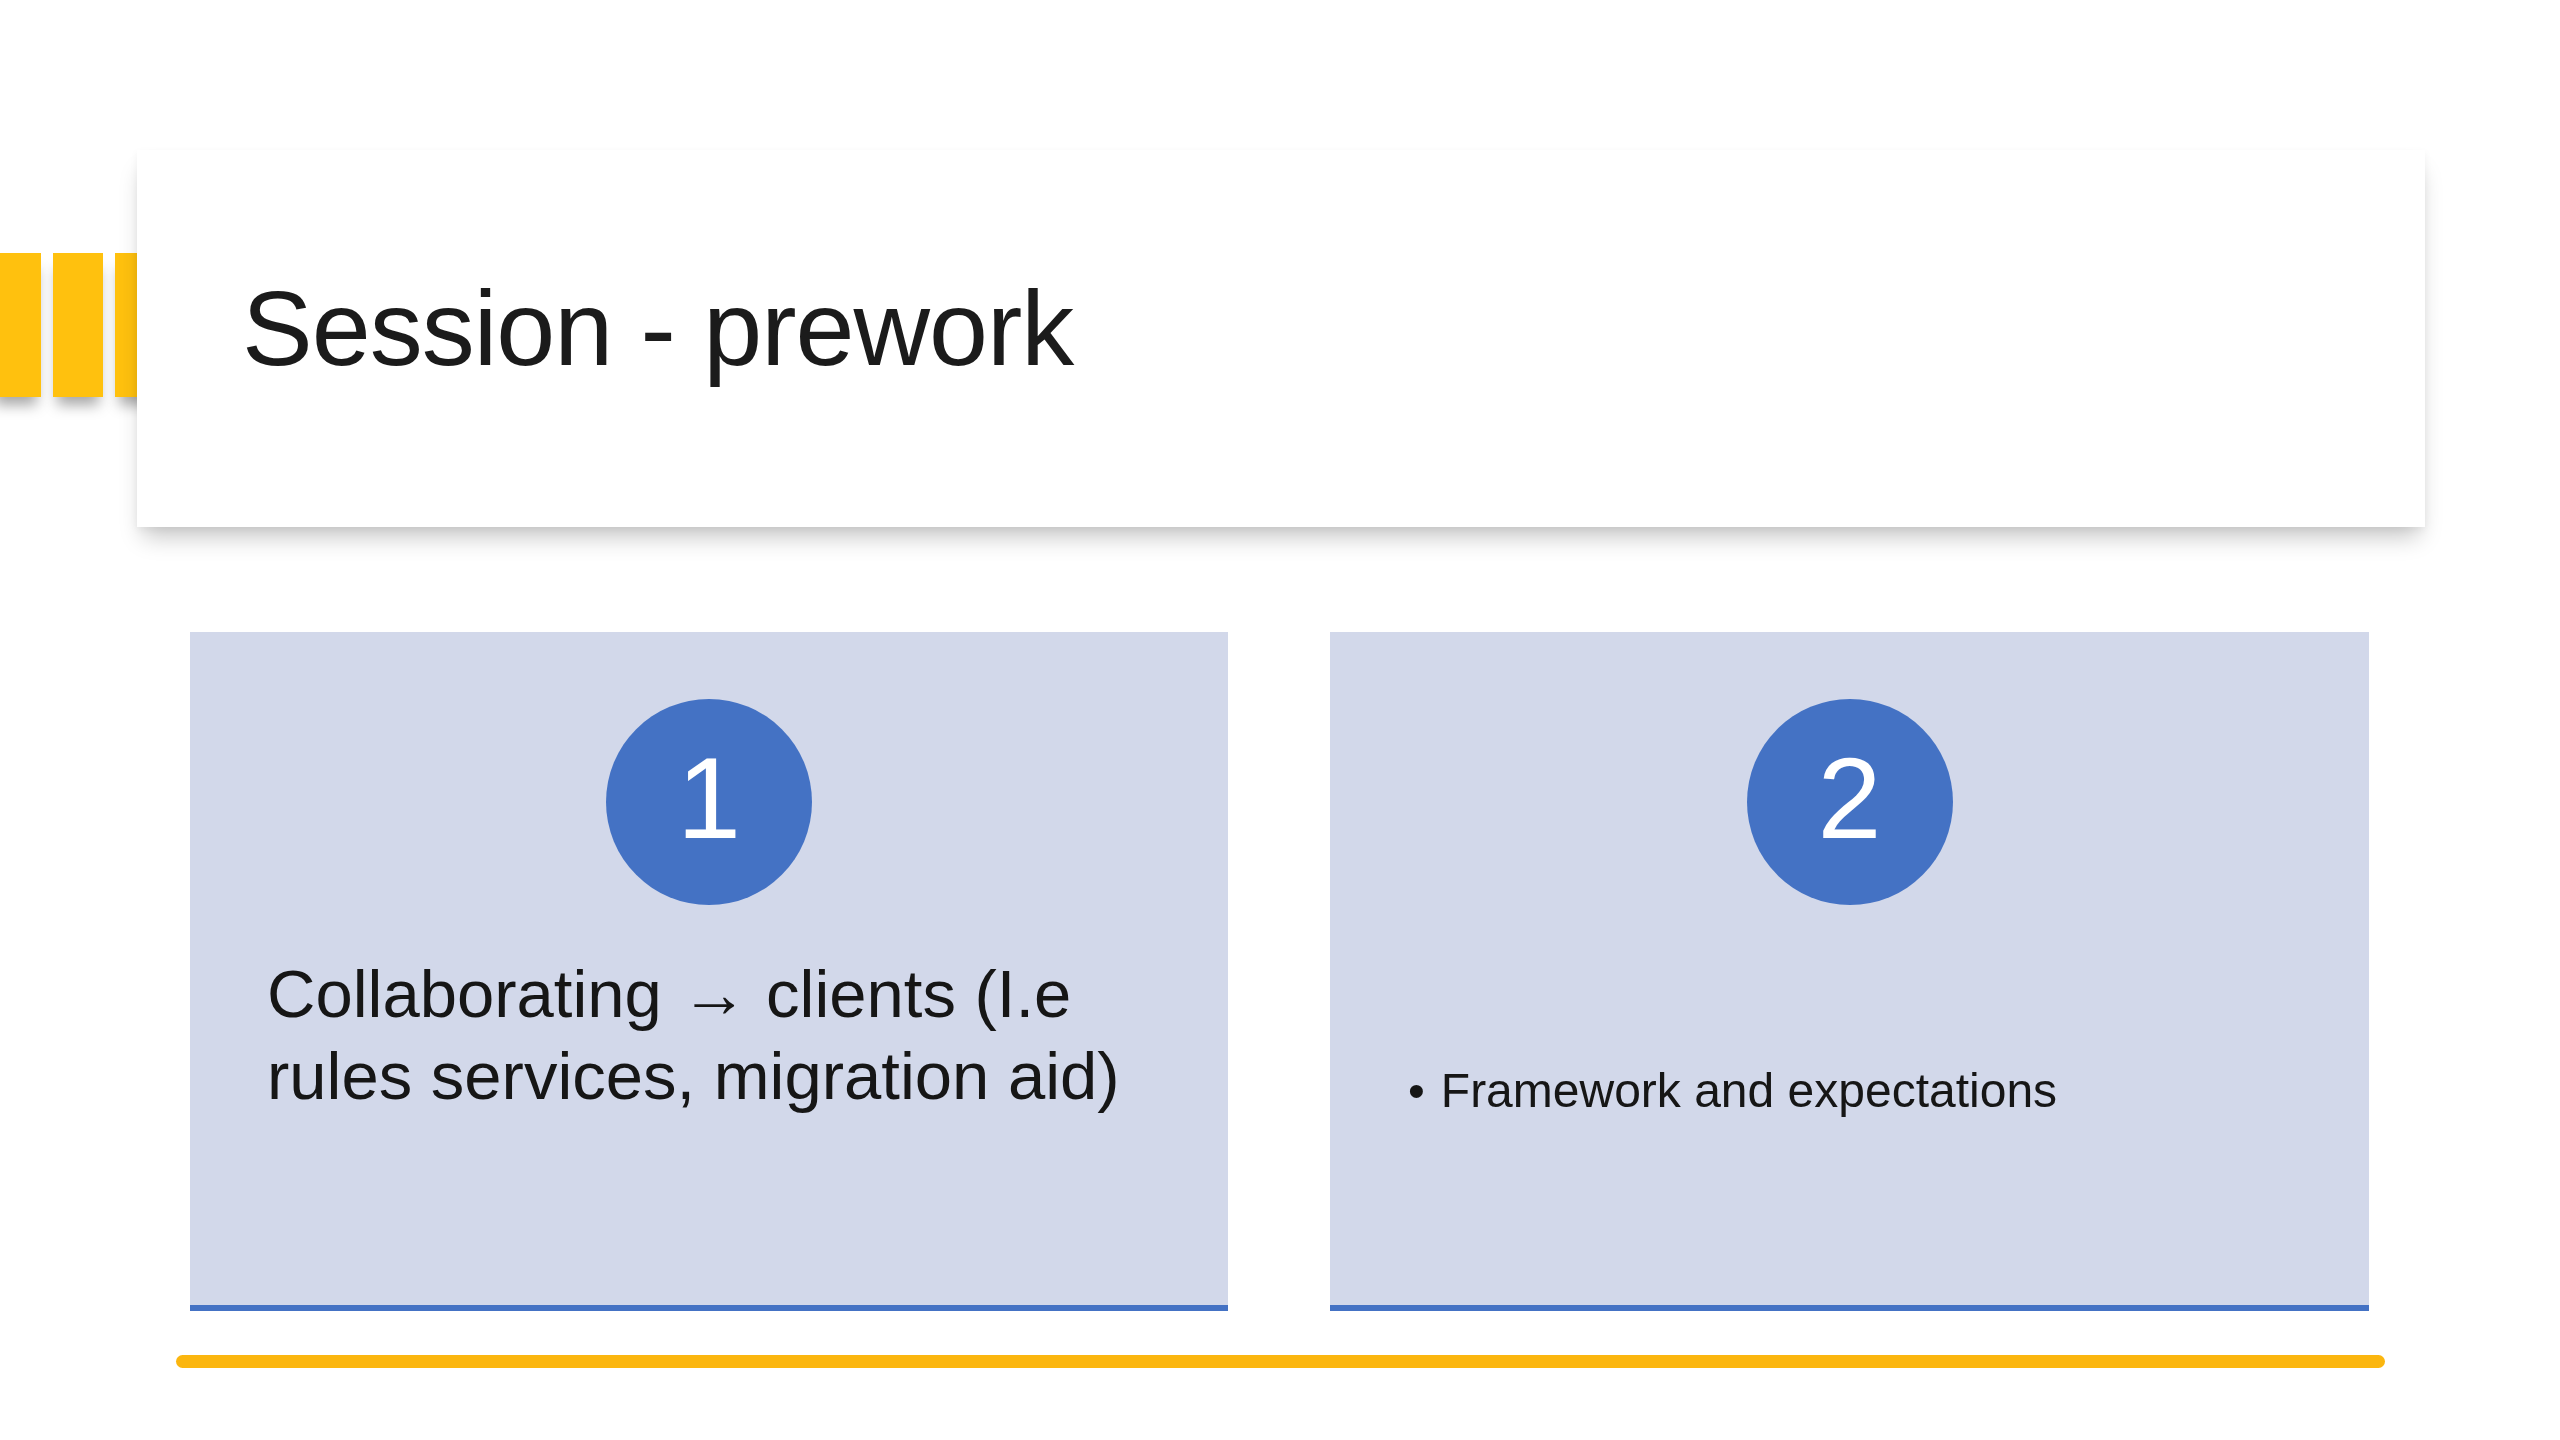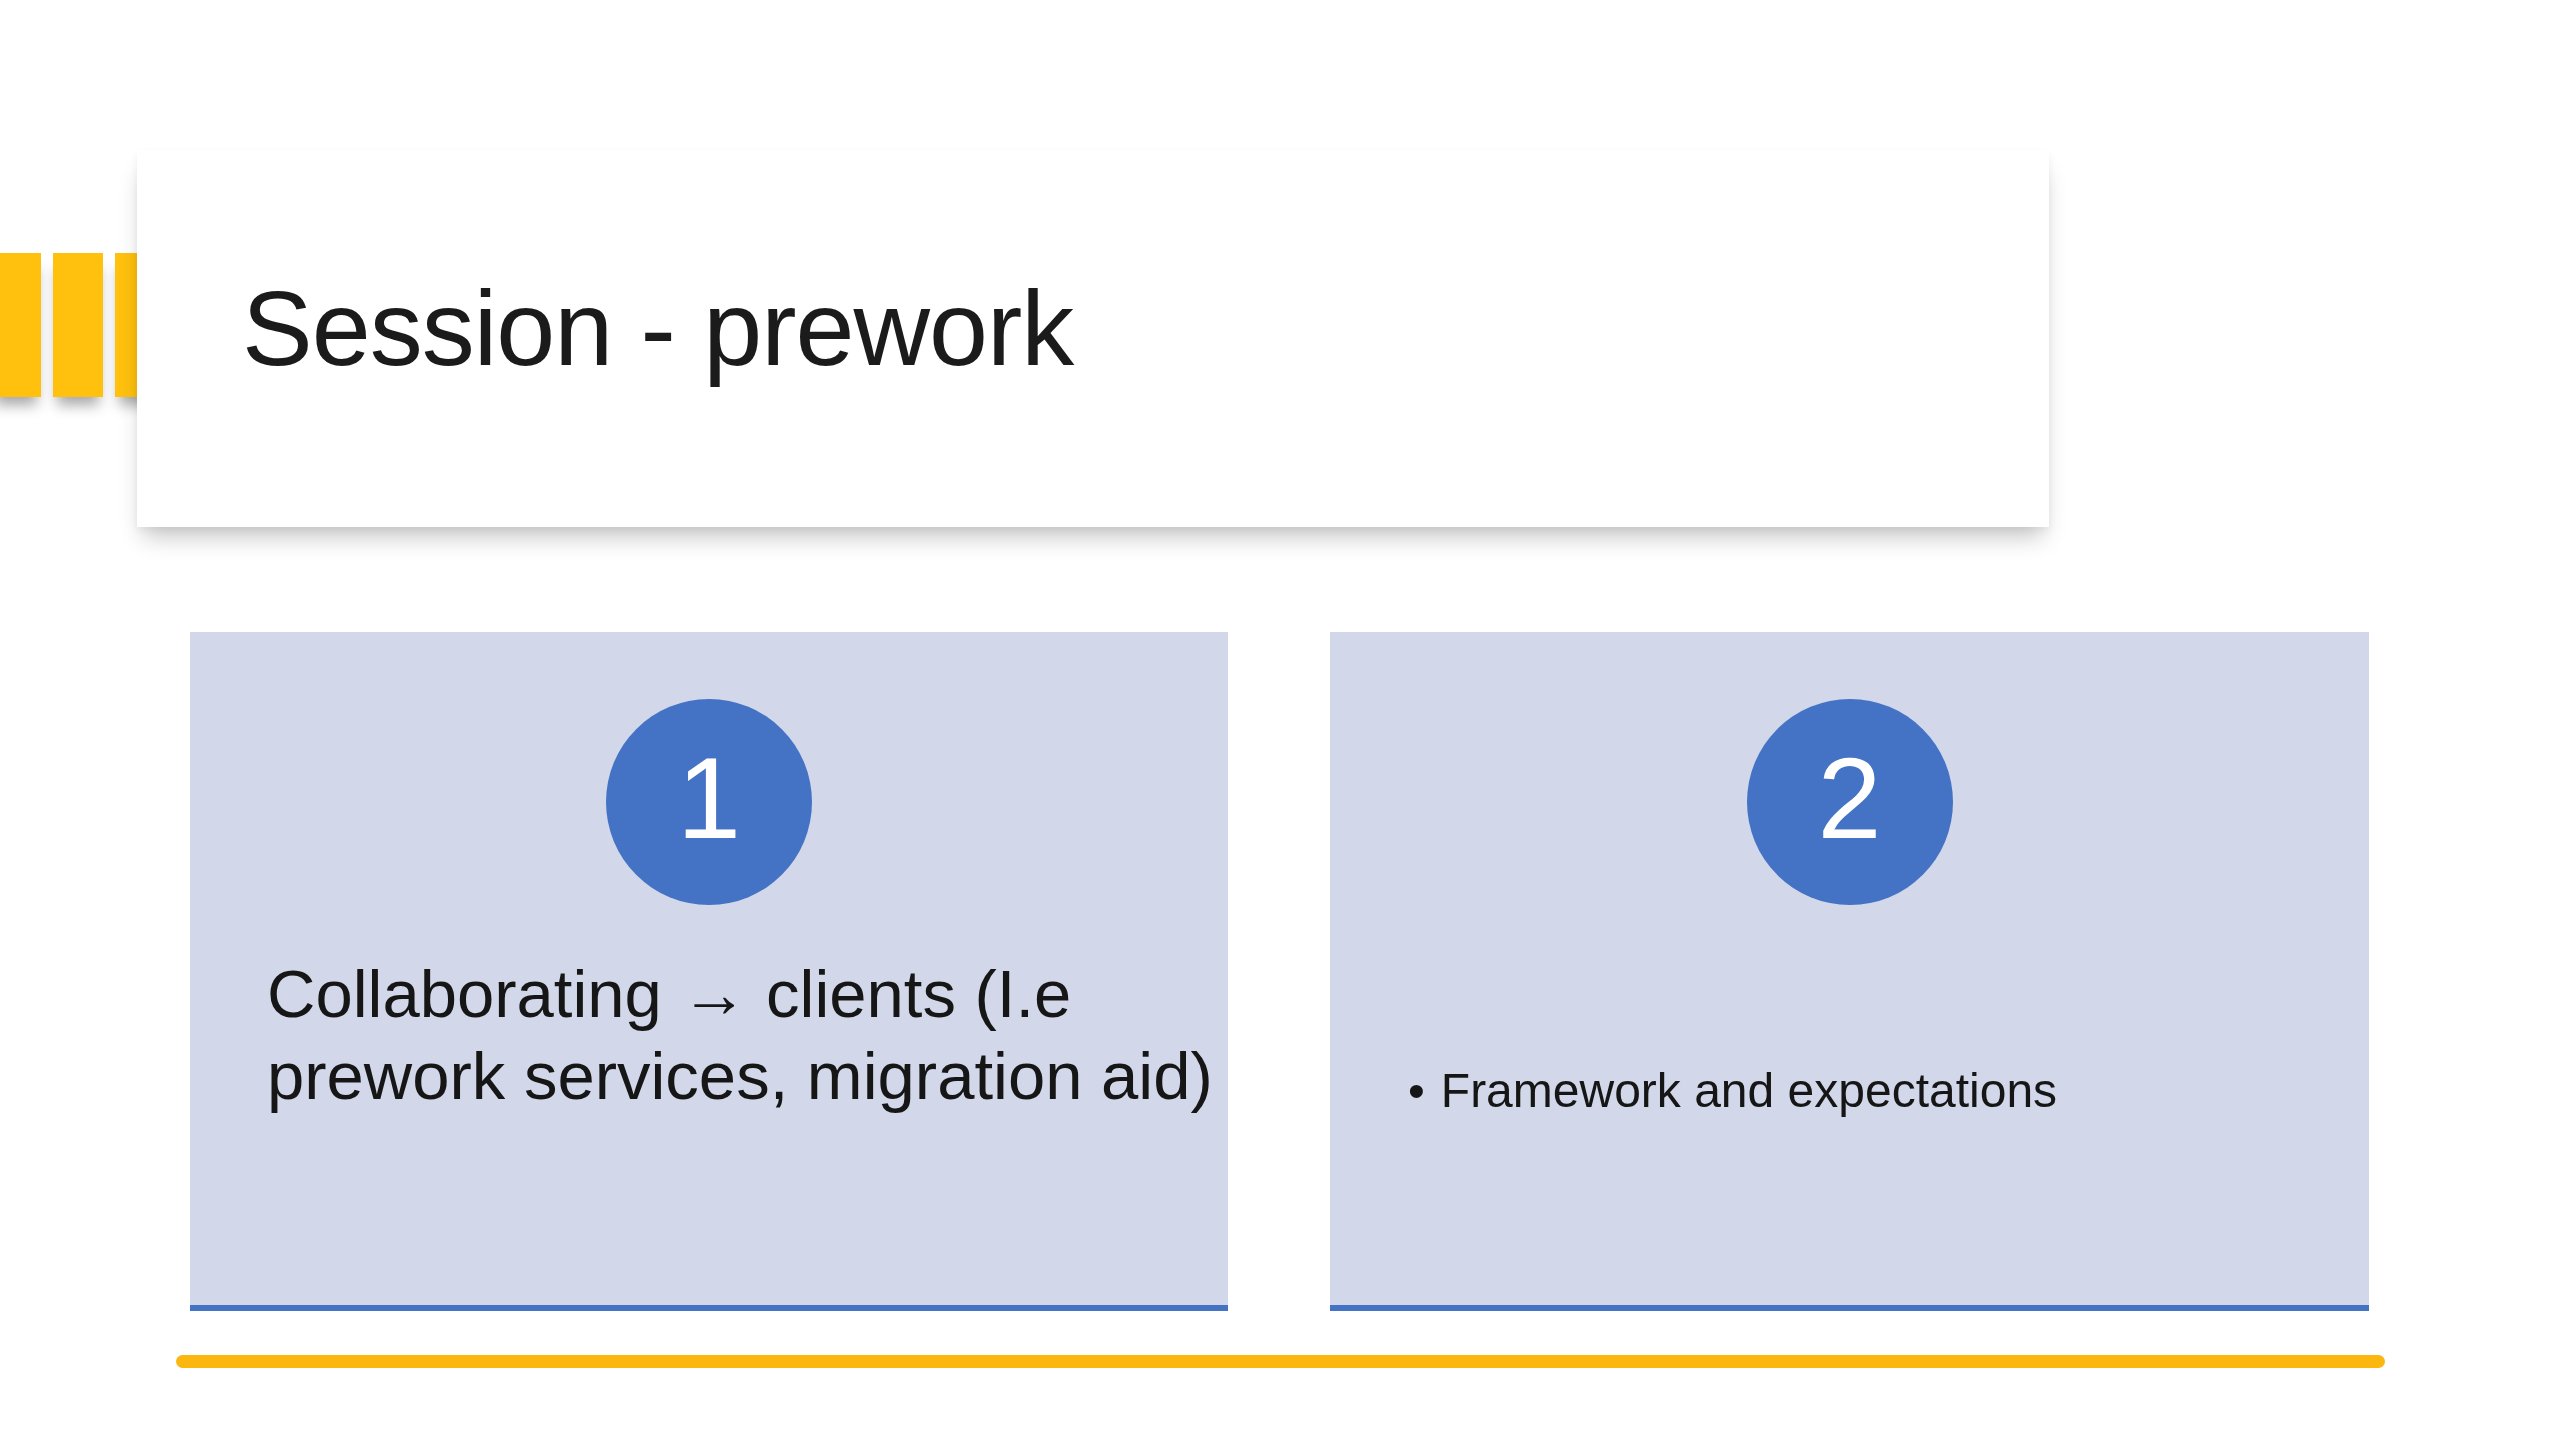--- a/index.html
+++ b/index.html
@@ -29,21 +29,21 @@
   }
   .accent-bar.b1 { left: -9px; }
   .accent-bar.b2 { left: 53px; }
   .accent-bar.b3 { left: 115px; }
 
   
   .title-card {
     position: absolute;
     left: 137px;
     top: 150px;
-    width: 1912px;
+    width: 2288px;
     height: 377px;
     background: #ffffff;
     box-shadow: 0 16px 22px -6px rgba(0,0,0,0.22), 0 3px 8px rgba(0,0,0,0.05);
     z-index: 2;
   }
   .slide-title {
     position: absolute;
     left: 105px;
     top: 125px;
     margin: 0;
@@ -136,21 +136,21 @@
   <div class="accent-bar b3"></div>
 
   <div class="title-card">
     <h1 class="slide-title">Session - prework</h1>
   </div>
 
   <section class="step-box box1">
     <div class="num-circle">
       <span>1</span>
     </div>
-    <p class="box-heading">Collaborating → clients (I.e prework services, migration aid)</p>
+    <p class="box-heading">Collaborating → clients (I.e rules services, migration aid)</p>
   </section>
 
   <section class="step-box box2">
     <div class="num-circle">
       <span>2</span>
     </div>
     <div class="bullet-row">
       <span class="bullet-dot">•</span>
       <span class="bullet-text">Framework and expectations</span>
     </div>

